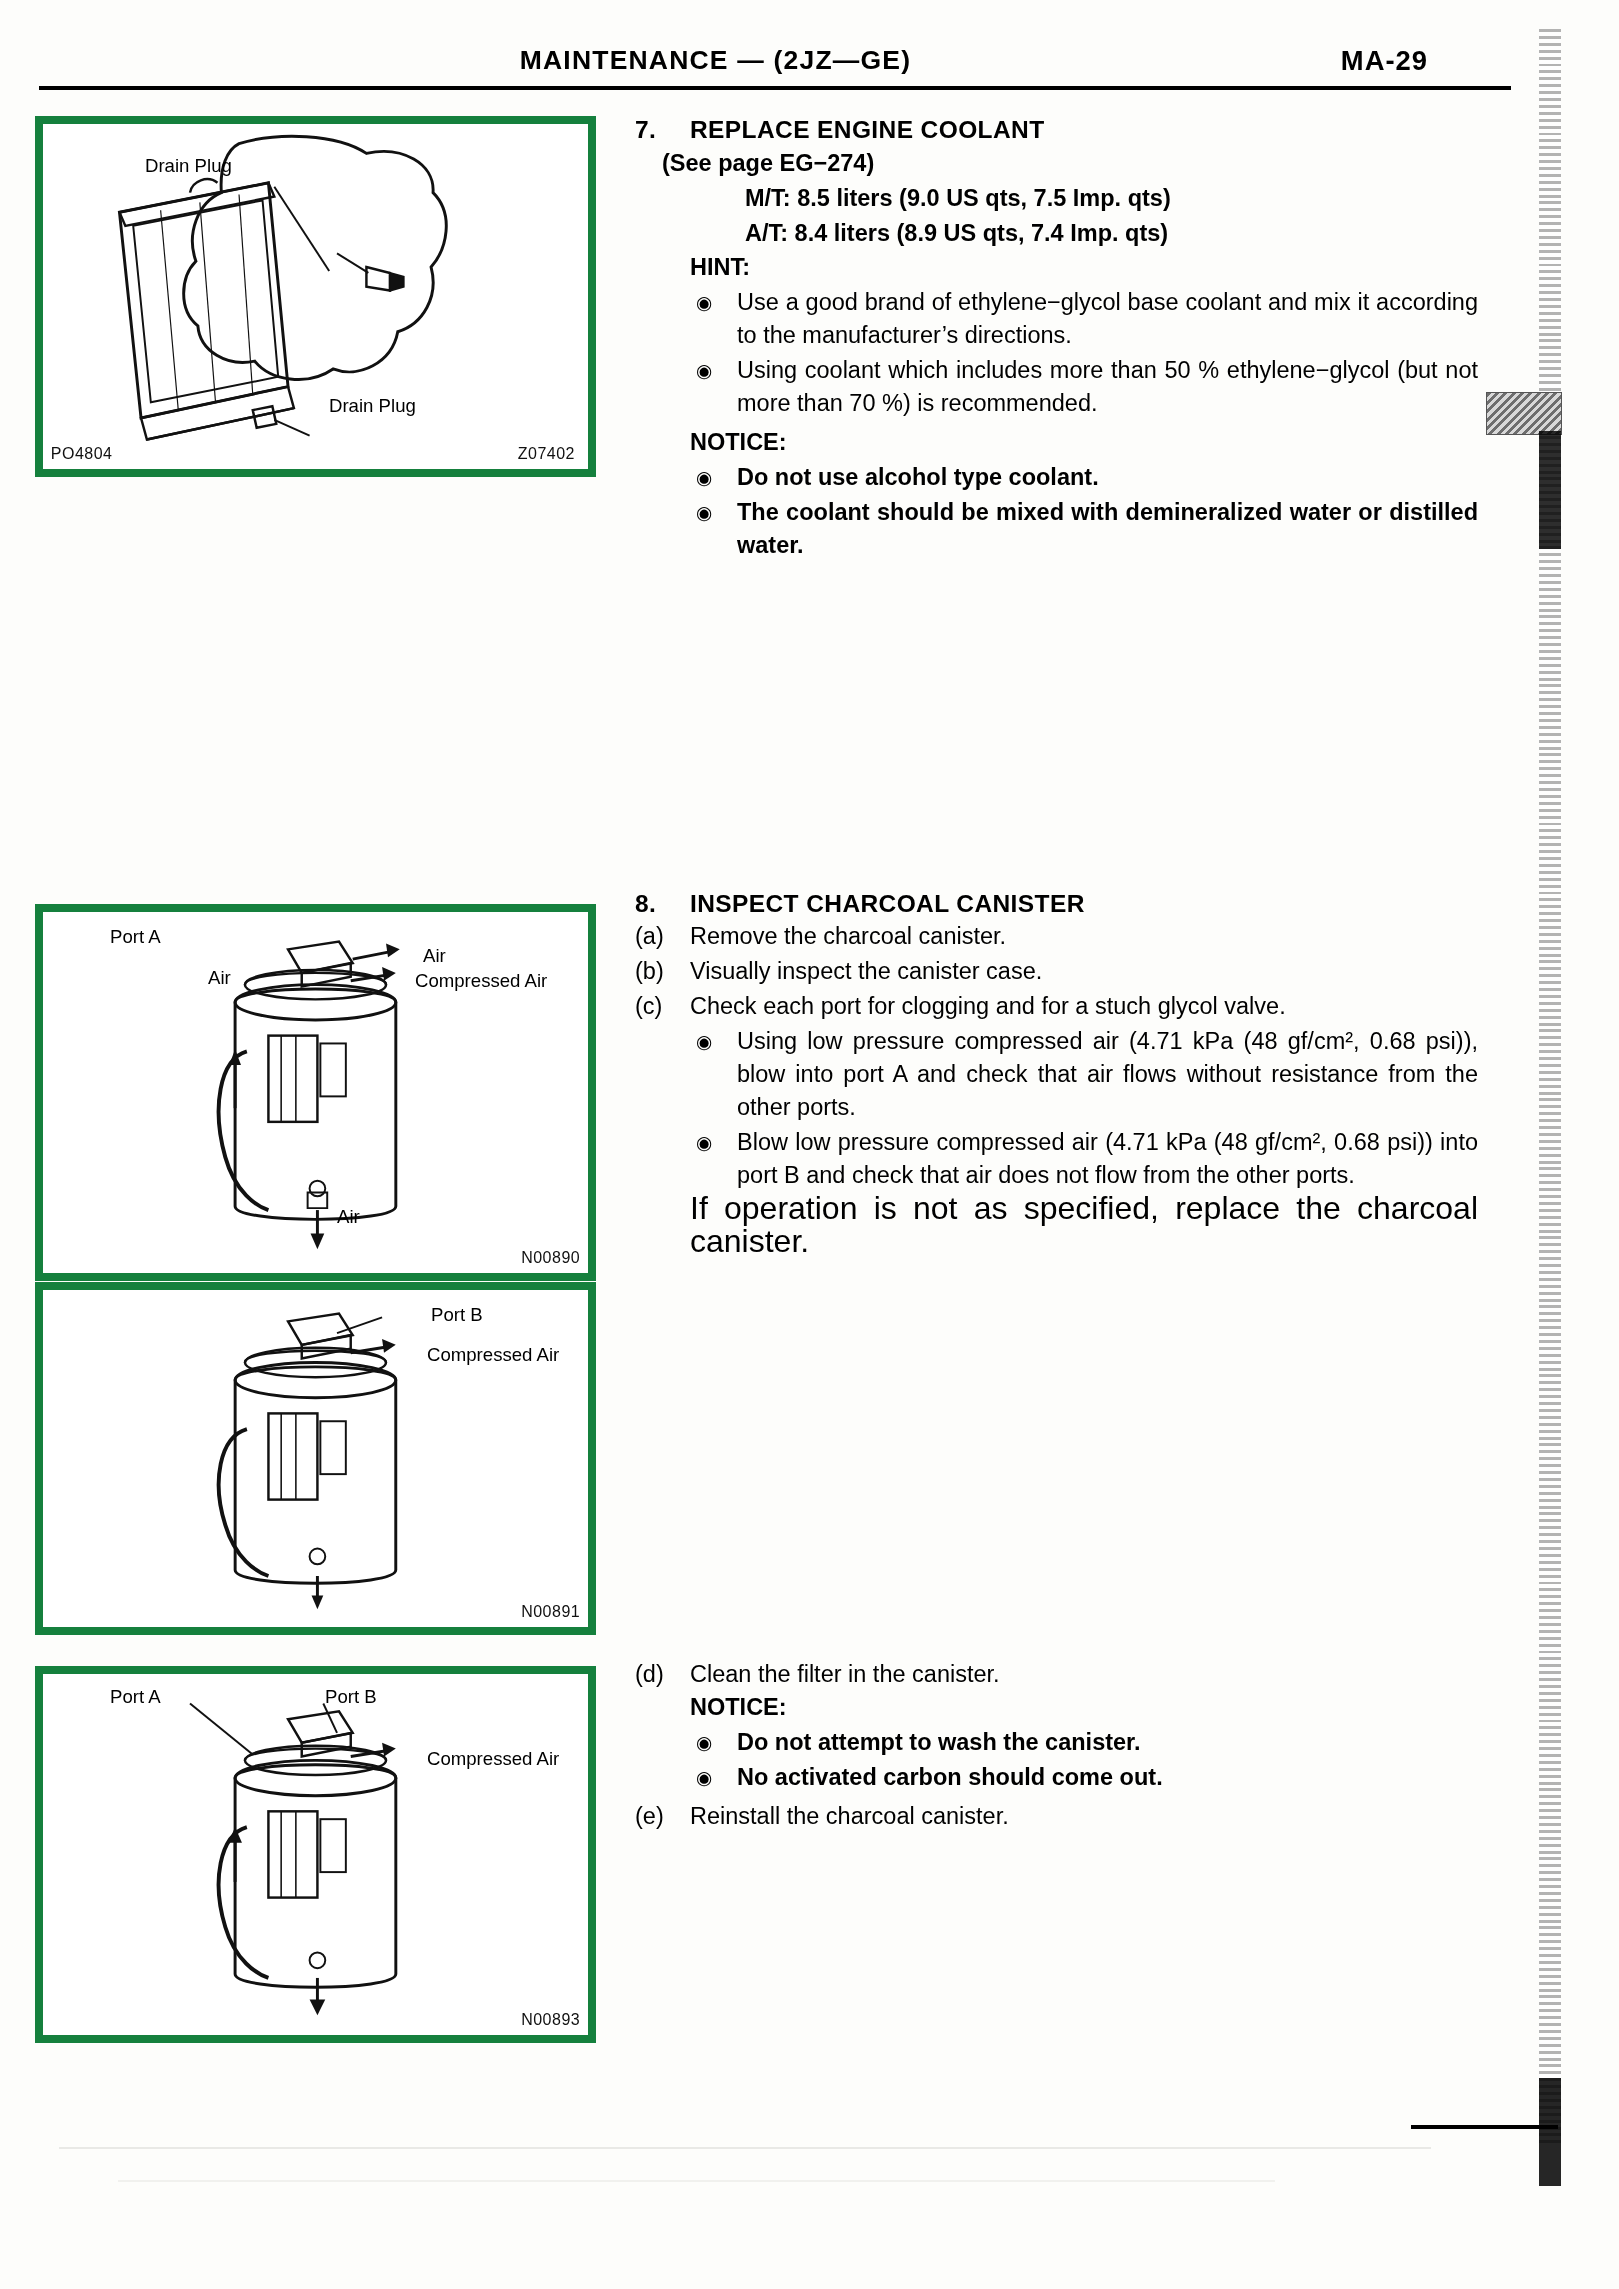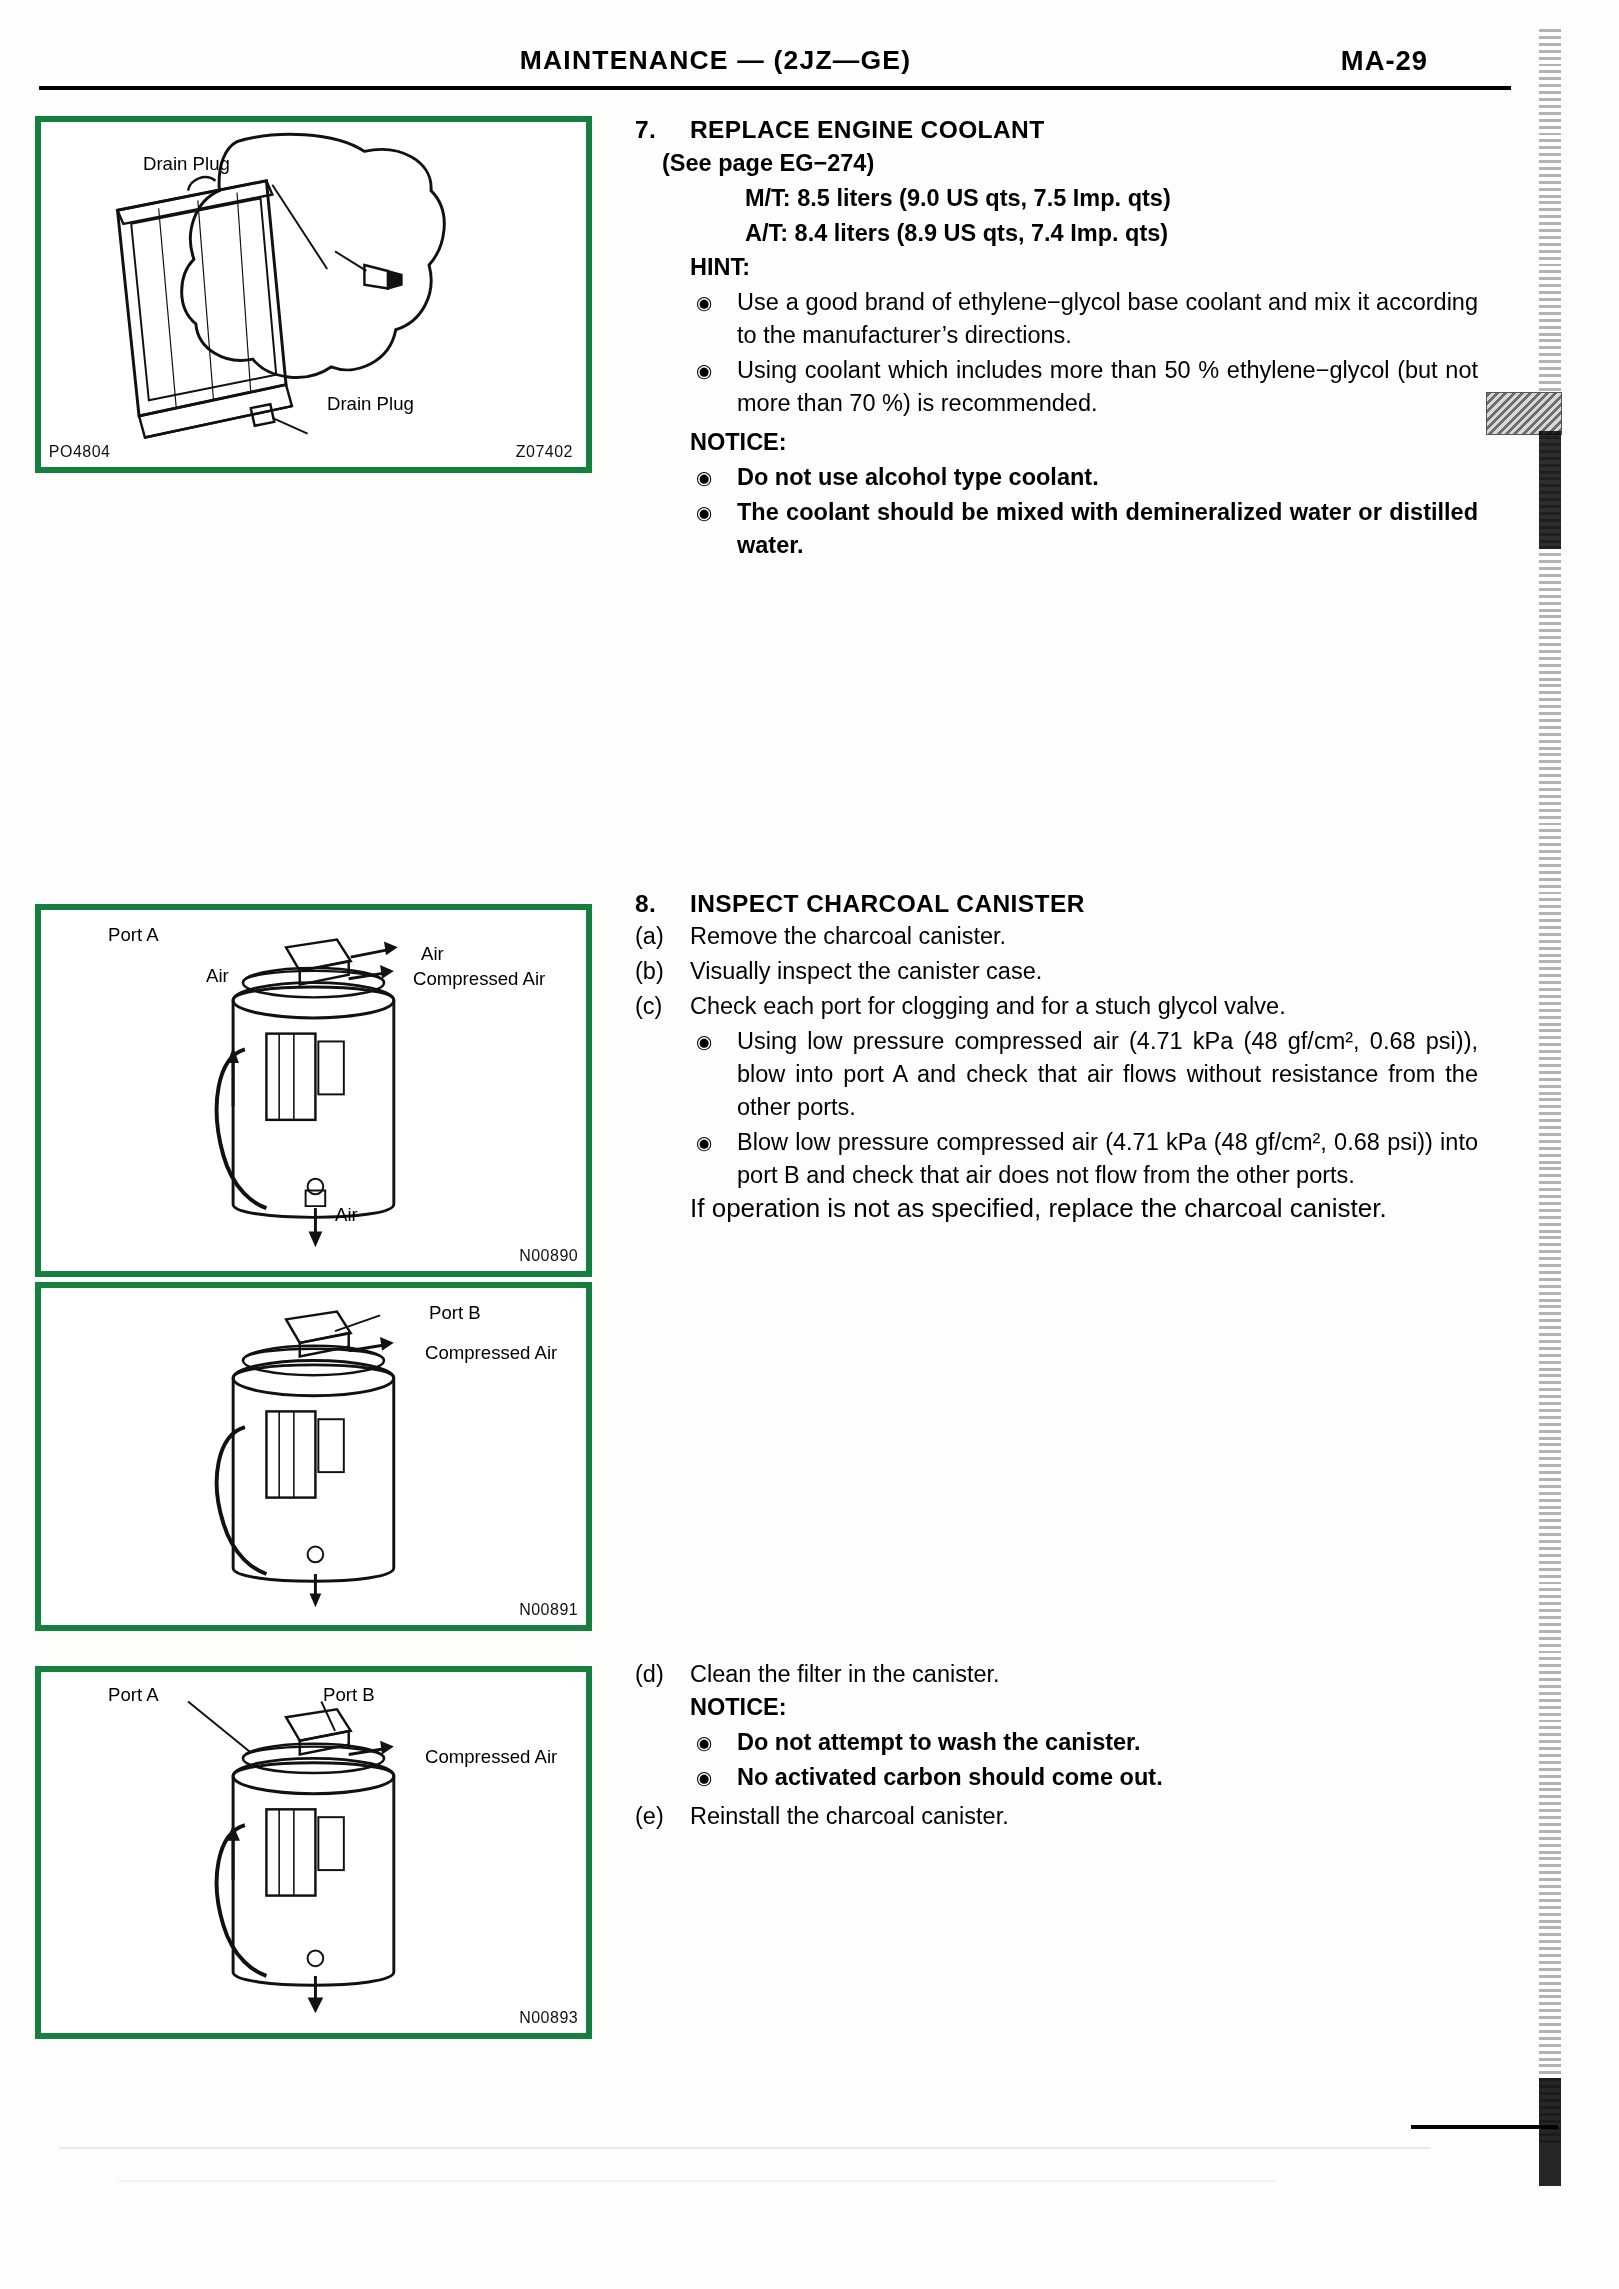--- a/index.html
+++ b/index.html
@@ -104,21 +104,21 @@
     left: 1411px;
     top: 2125px;
     width: 147px;
     height: 3.9px;
     background: #000;
   }
 
   
   .figure {
     position: absolute;
-    border: 6px solid #15803d;
+    border: 8px solid #15803d;
     background: #ffffff;
   }
   .fig-code {
     position: absolute;
     font-size: 16px;
     letter-spacing: 0.5px;
     color: #111;
   }
   .fig-label {
     position: absolute;
@@ -207,21 +207,21 @@
   .bullet-text.bold {
     font-weight: bold;
   }
   .heading-note {
     font-size: 23.5px;
     font-weight: bold;
     line-height: 33px;
     margin-left: 55px;
   }
   .plain {
-    font-size: 26px;
+    font-size: 32px;
     line-height: 33px;
     margin-left: 55px;
     text-align: justify;
   }
 
   
   .speckle {
     position: absolute;
     background: #e9e9e6;
     height: 2px;

